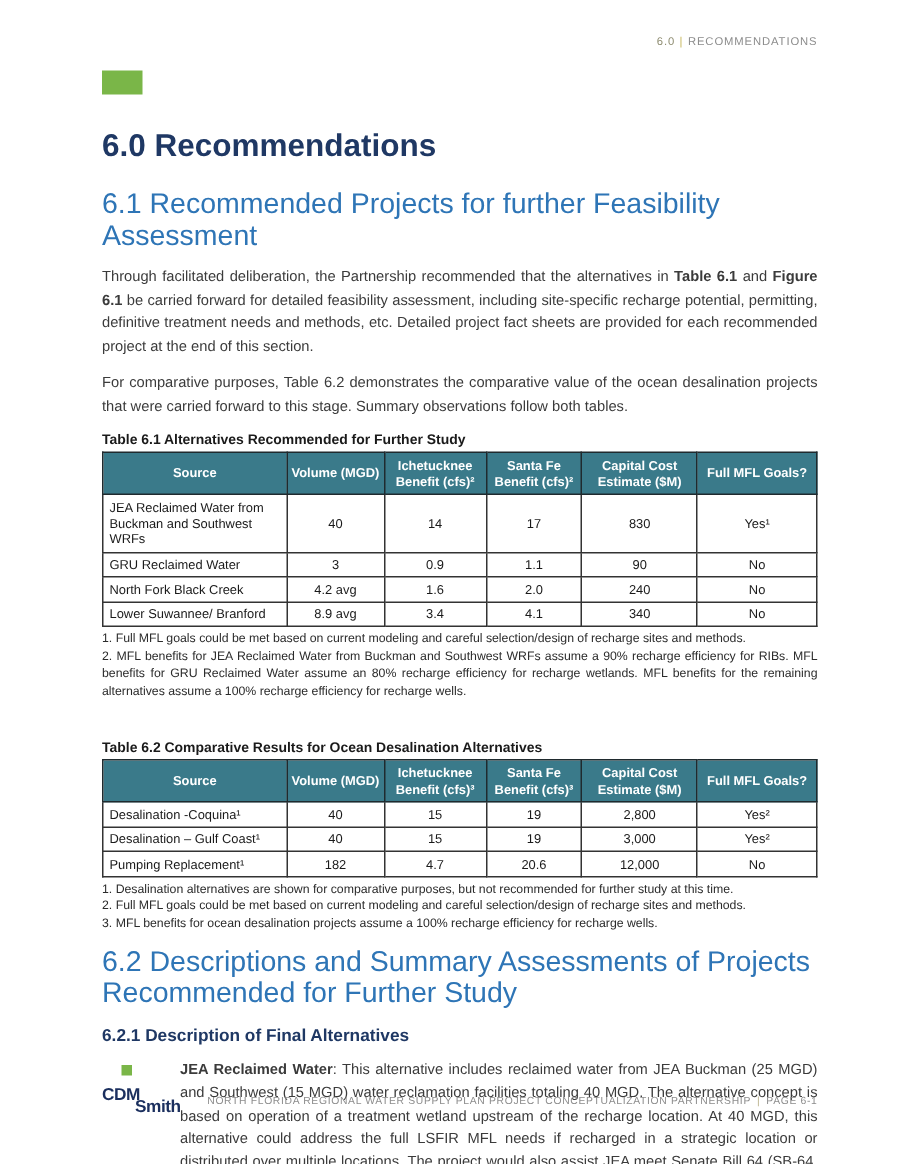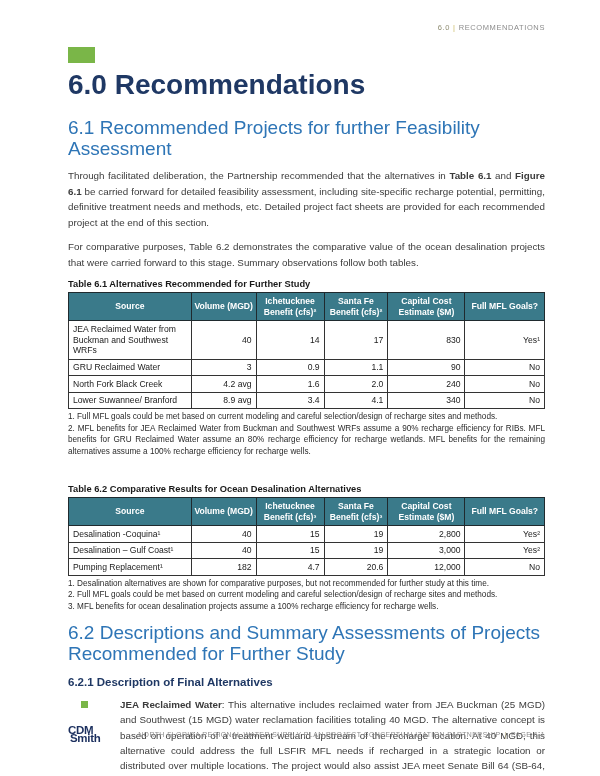--- a/index.html
+++ b/index.html
@@ -6,61 +6,61 @@
   html,body { width:600px; height:776px; background:#ffffff; }
   body { font-family:"Liberation Sans", sans-serif; color:#3a3a3a; position:relative; overflow:hidden; }
   .page { padding:0 55px 0 68px; }
 
   .topbar { padding-top:23px; text-align:right; font-size:7.5px; letter-spacing:0.6px; color:#8c8c8c; }
   .topbar .chap { color:#8f8d72; }
   .topbar .sep { color:#c9b962; margin:0 3px; }
 
   .accent-rect { width:27px; height:16px; background:#7ab648; margin-top:15px; }
 
-  h1.doc-title { margin-top:6px; font-size:28px; font-weight:bold; color:#1f3864; }
+  h1.doc-title { margin-top:23px; font-size:21px; font-weight:bold; color:#1f3864; }
 
   h2.sec-head { font-size:19px; font-weight:500; color:#2e75b6; line-height:21px; }
   .h61 { margin-top:16px; }
   .h62 { margin-top:10px; }
 
   h3.subsec-head { margin-top:12px; font-size:11.5px; font-weight:bold; color:#1f3864; }
 
   p.body-par { margin-top:9px; font-size:9.8px; line-height:15.5px; text-align:justify; color:#3b3b3b; }
 
   .tbl-caption { margin-top:9px; font-size:9.3px; font-weight:bold; color:#1a1a1a; }
   .cap2 { margin-top:27px; }
 
   table.data-tbl { width:100%; border-collapse:collapse; margin-top:3px; table-layout:fixed;padding-left:10px; }
   table.data-tbl th {
     background:#3a7a8a; color:#ffffff; font-weight:bold; font-size:8.6px; line-height:10.5px;
     border:1px solid #1f2a2e; padding:3px 2px; text-align:center; vertical-align:middle;
   }
   table.data-tbl td {
     font-size:8.6px; line-height:10.5px; color:#1a1a1a; border:1px solid #333333;
-    padding:2.5px 4px; text-align:right; vertical-align:middle; background:#ffffff;
+    padding:2.5px 4px; text-align:center; vertical-align:middle; background:#ffffff;
   }
   table.data-tbl td:first-child { text-align:left; text-align-last:left; }
   table.data-tbl tr.tall td { padding:3px 4px; }
   table.data-tbl col.c1 { width:25.8%; }
   table.data-tbl col.c2 { width:13.6%; }
   table.data-tbl col.c3 { width:14.3%; }
   table.data-tbl col.c4 { width:13.4%; }
   table.data-tbl col.c5 { width:16.2%; }
   table.data-tbl col.c6 { width:16.7%; }
 
   .footnotes { margin-top:2px; }
   .footnotes .footnote { font-size:8.2px; line-height:11.5px; text-align:justify; color:#2b2b2b; }
 
   .bullet-item { margin-top:9px; display:flex;gap:22px; }
   .bullet-sq { flex:0 0 auto; width:7px; height:7px; background:#7ab648; margin:4px 10px 0 13px; }
   .bullet-text { flex:1 1 auto; font-size:9.8px; line-height:15.3px; text-align:justify; color:#3b3b3b; }
 
   .footer { position:absolute; left:68px; right:55px; top:725px; display:flex; align-items:center; }
   .logo { color:#1b2f5e; font-weight:bold; line-height:10px; font-size:11.5px; letter-spacing:-0.3px; }
-  .logo .l2 { margin-left:2px; display:block; margin-top:-2px; }
+  .logo .l2 { margin-left:22px; display:block; margin-top:-2px; }
   .footer-text { flex:1 1 auto; text-align:right; font-size:6.9px; letter-spacing:0.45px; color:#8c8c8c; white-space:nowrap; }
   .footer-text .sep { color:#b9b089; margin:0 4px; }
 </style>
 </head>
 <body>
 
 <div class="page">
 
   <div class="topbar">
     <span class="chap">6.0</span><span class="sep">|</span><span>RECOMMENDATIONS</span>

